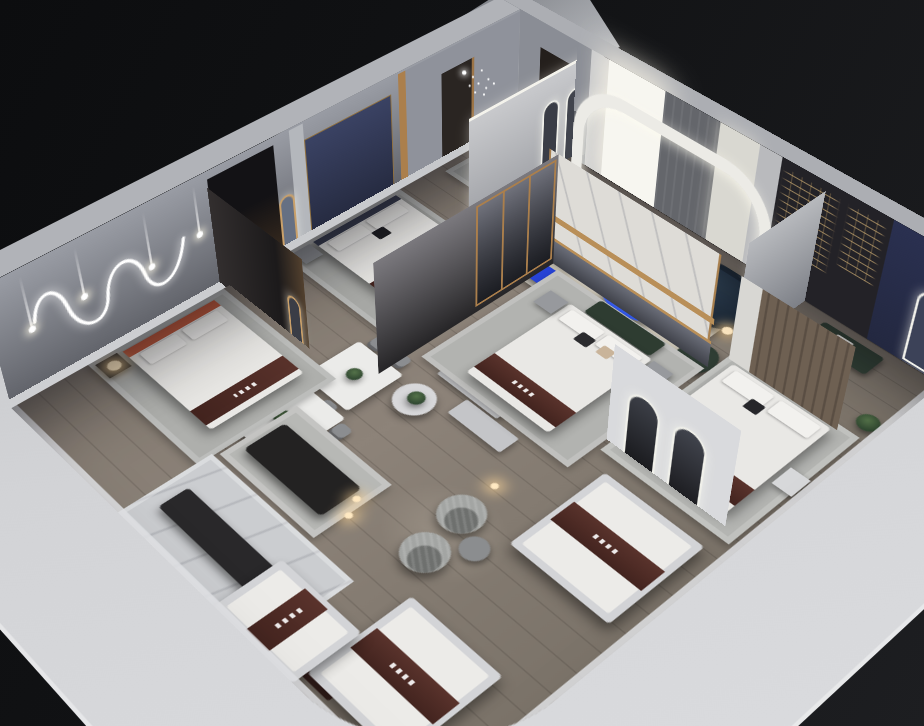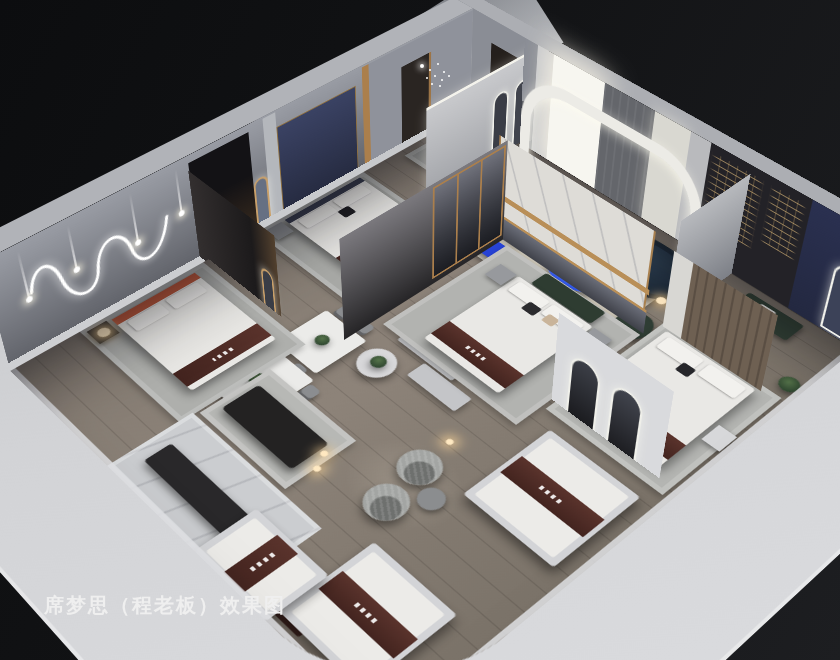--- a/index.html
+++ b/index.html
@@ -289,14 +289,13 @@
     </div>
 
     <div class="wallx" style="left:0;top:335px;width:115px;height:105px;background:linear-gradient(to right,#332f2f 0%,#1c1a1b 72%,#52402e 100%);">
       <div class="ledarch" style="left:92px;top:0;width:16px;height:58px;background:#3a3d46;border-color:#c9a06a;border-radius:0 0 8px 8px;"></div>
     </div>
 
   </div>
   </div>
 
   <div class="chand" style="left:420px;top:64px;"></div>
-  <div class="caption">席梦思（程老板）效果图</div>
 </div>
 
 </body></html>

